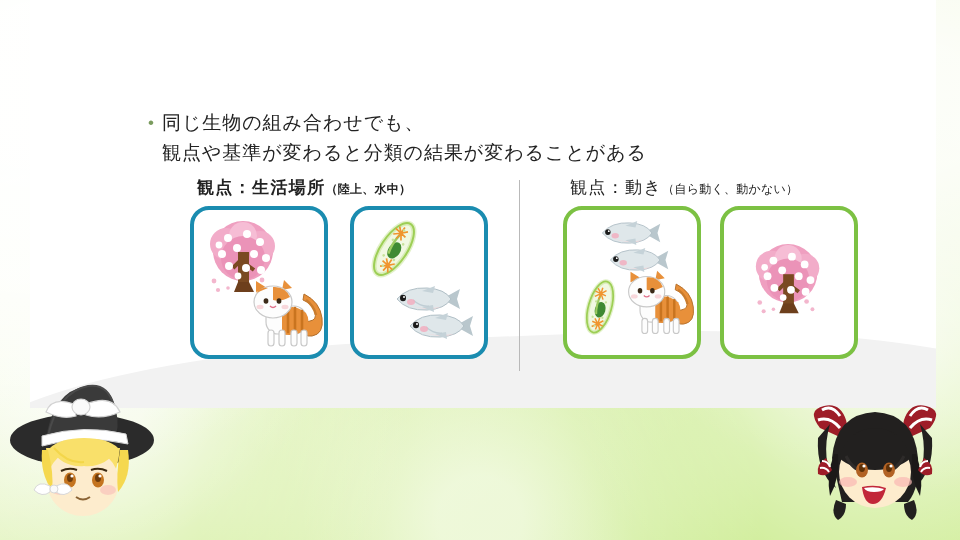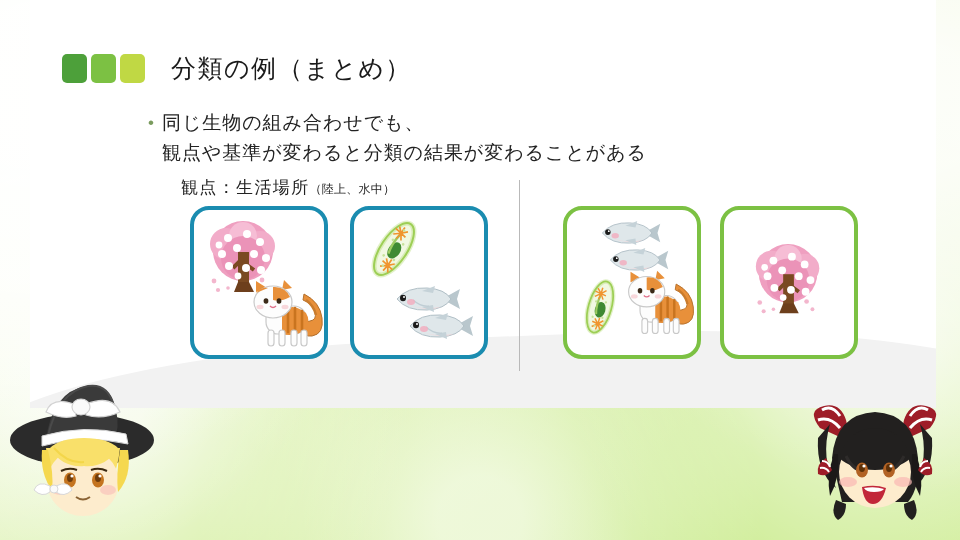--- a/index.html
+++ b/index.html
@@ -59,21 +59,21 @@
     font-family:Liberation Serif, serif; white-space:pre;
   }
 
   
   .col-head {
     position:absolute; font-family:"DejaVu Sans","Liberation Sans",sans-serif;
     color:#222; white-space:nowrap;
   }
   .col-head .big { font-size:17px; letter-spacing:.08em; }
   .col-head .small { font-size:12px; letter-spacing:.02em; }
-  #head-left  { left:151px; top:176px; }
+  #head-left  { left:167px; top:176px;font-weight:bold; }
   #head-right { left:540px; top:176px; }
 
   
   #divider { position:absolute; left:489px; top:180px; width:1px; height:191px; background:#b9b9b9; }
 
   
   .box {
     position:absolute; width:138px; height:153px; border-radius:19px;
     background:#fff; box-sizing:border-box;
   }
@@ -104,35 +104,32 @@
 </style>
 </head>
 <body>
 
 <div id="bg"></div>
 
 <div id="slide">
   <div id="swoosh2"></div>
   <div id="swoosh1"></div>
 
-  <div id="title-row">
-    <div class="sq" style="background:#4da03a"></div>
-    <div class="sq" style="background:#7cc143"></div>
-    <div class="sq" style="background:#c0d844"></div>
-    <div id="title-text">分類の例（まとめ）</div>
-  </div>
 
   <div id="bullet-row">
     <span id="bullet-dot">•</span>
     <span id="bullet-text">同じ生物の組み合わせでも、
 観点や基準が変わると分類の結果が変わることがある</span>
   </div>
 
   <div class="col-head" id="head-left">
     <span class="big">観点：生活場所</span><span class="small">（陸上、水中）</span>
+  </div>
+  <div class="col-head" id="head-right">
+    <span class="big">観点：動き</span><span class="small">（自ら動く、動かない）</span>
   </div>
 
   <div id="divider"></div>
 
   <div class="box blue" id="box1">
     <svg style="left:10px;top:8px" width="82" height="84" viewBox="0 0 82 84">
       <circle cx="39" cy="33" r="30" fill="#ef9fc0"></circle>
       <circle cx="22" cy="26" r="16" fill="#f2acc9"></circle>
       <circle cx="56" cy="28" r="15" fill="#f2acc9"></circle>
       <circle cx="39" cy="18" r="14" fill="#f6bdd5"></circle>

